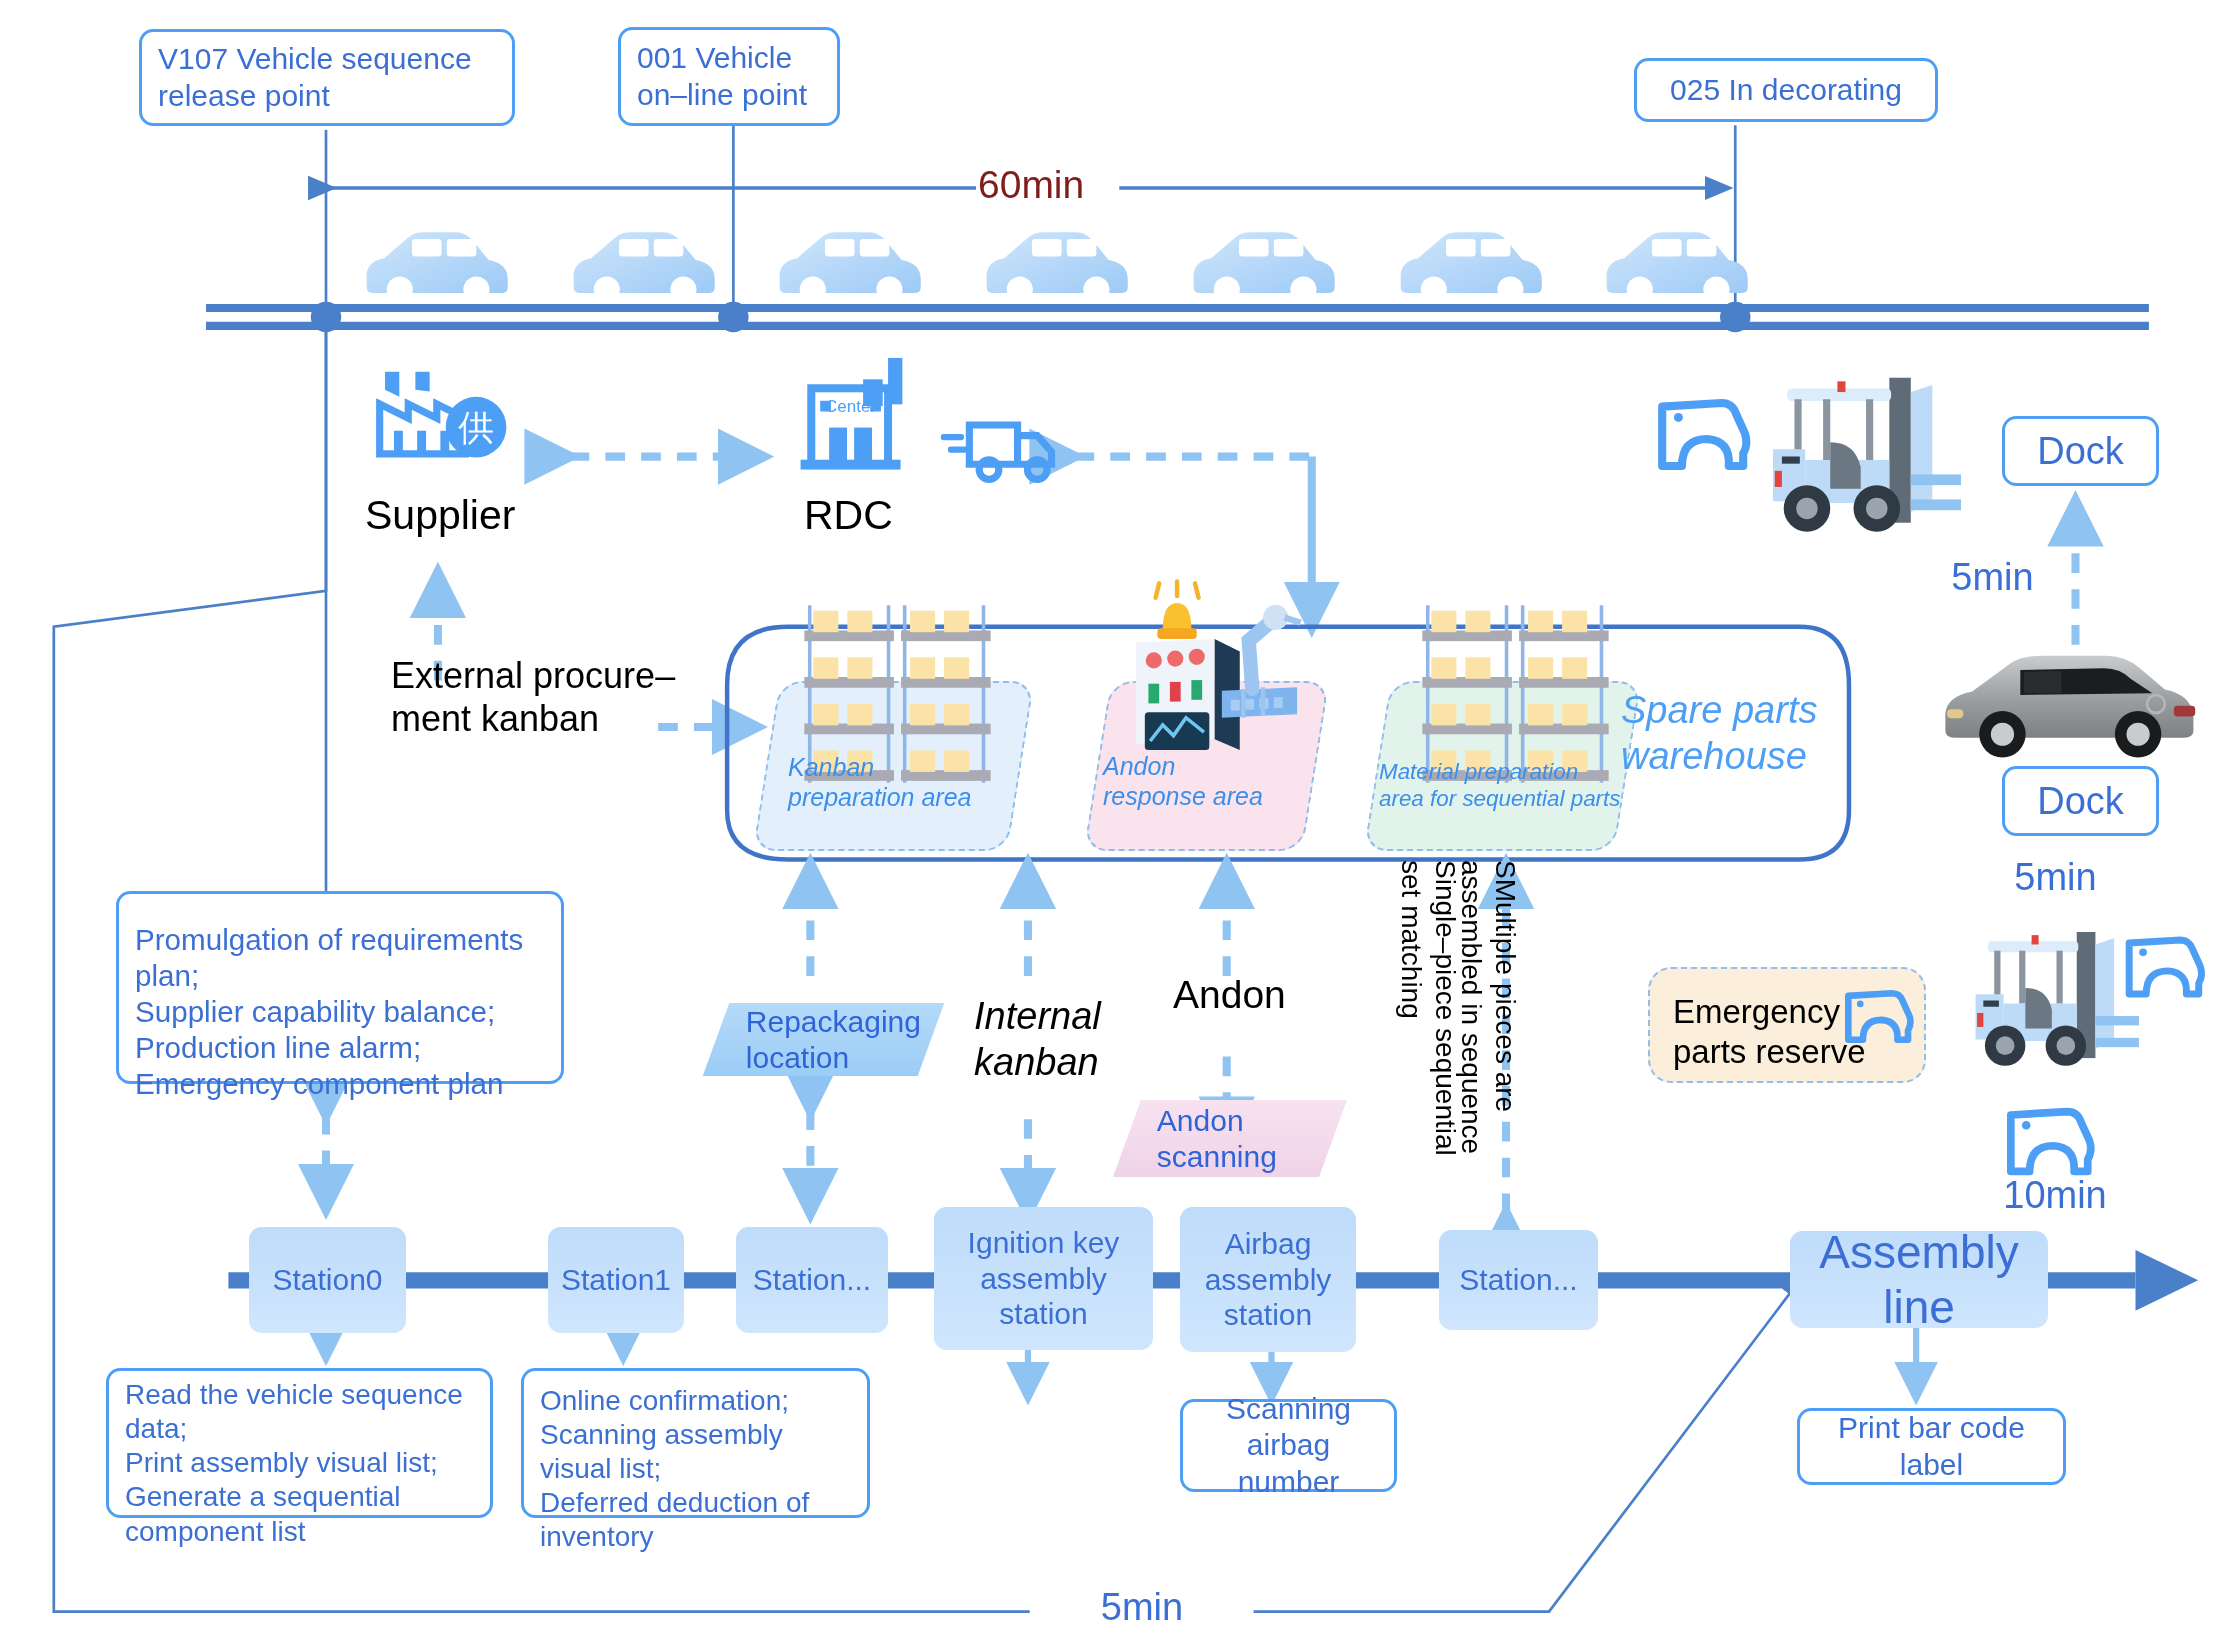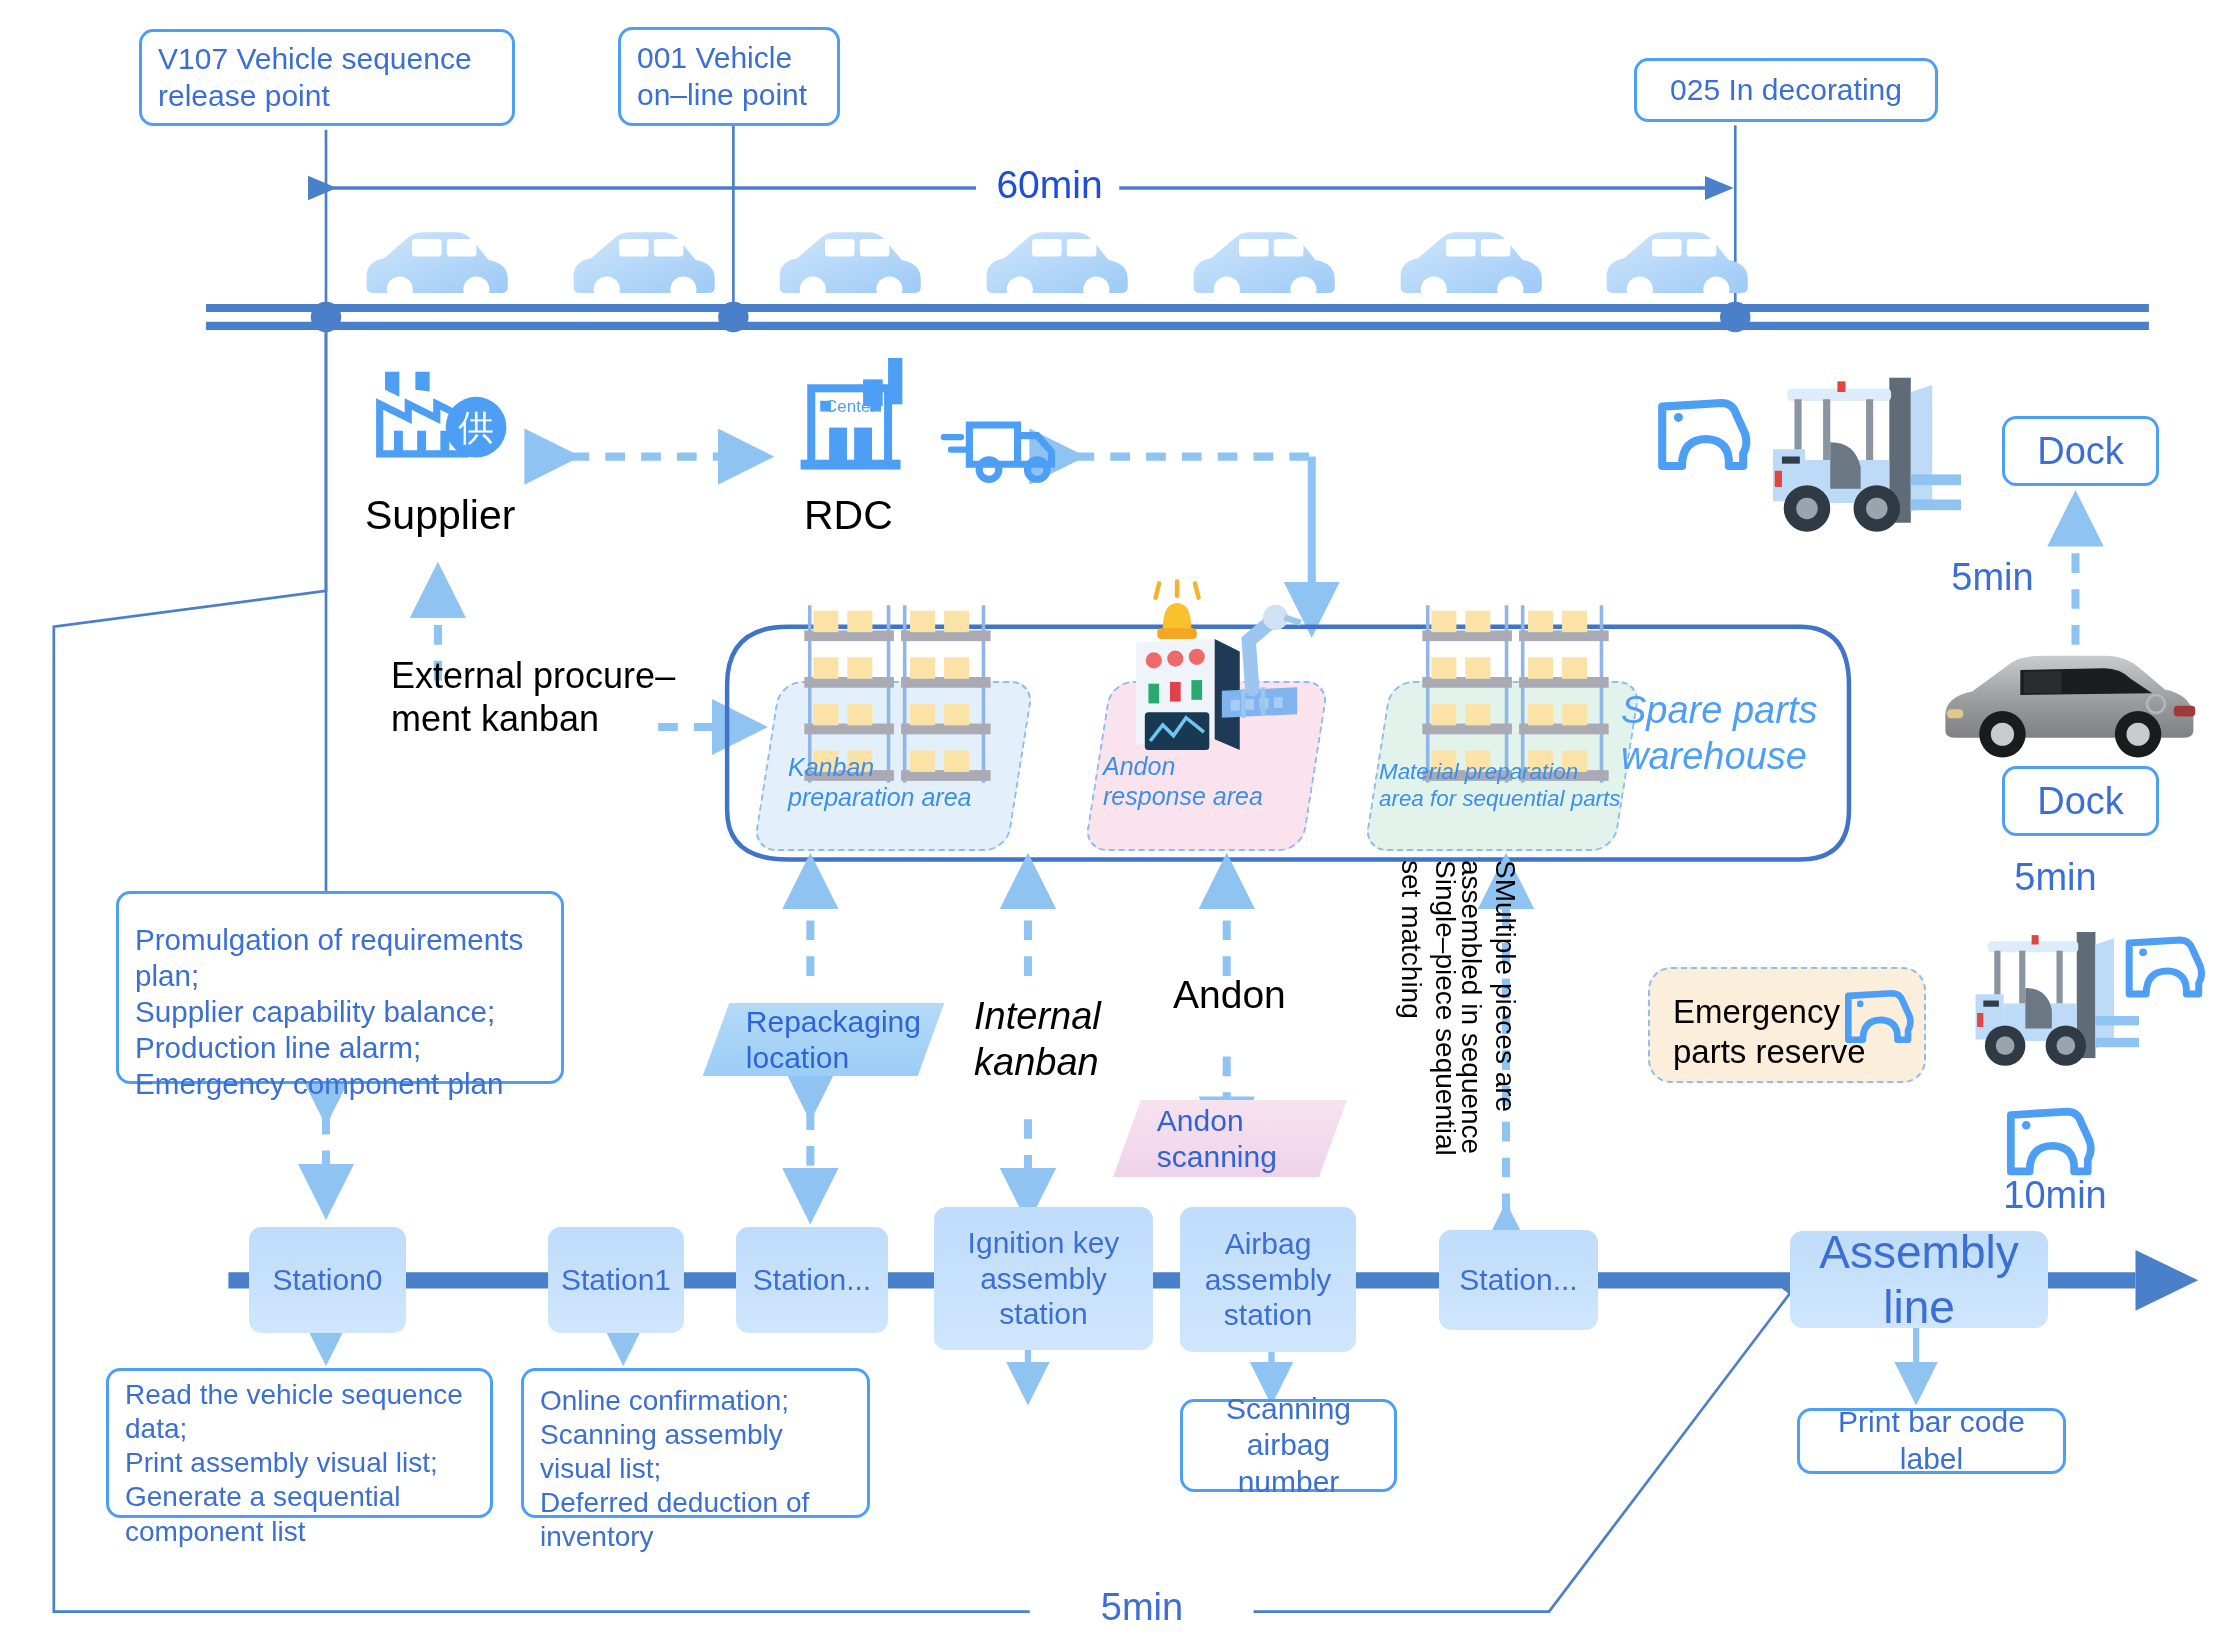--- a/index.html
+++ b/index.html
@@ -177,21 +177,21 @@
   </div>
 
   <div class="abs obox" style="left:139px;top:29px;width:376px;height:97px;">V107 Vehicle sequence
 release point</div>
 
   <div class="abs obox" style="left:618px;top:27px;width:222px;height:99px;">001 Vehicle
 on–line point</div>
 
   <div class="abs obox center" style="left:1634px;top:58px;width:304px;height:64px;">025 In decorating</div>
 
-  <div class="abs" style="left:978px;top:163px;width:143px;text-align:center;color:#1d4ed8;font-size:39px;">60min</div>
+  <div class="abs" style="left:978px;top:163px;width:143px;text-align:left;color:#7f1d1d;font-size:39px;">60min</div>
 
   <div class="abs" style="left:367px;top:354px;width:161px;height:116px;">
     <svg width="161" height="116" viewBox="0 0 180 130">
       <path d="M20,40 L20,20 L36,20 L36,48 Z" fill="#4d9ef5"></path>
       <path d="M54,40 L54,20 L70,20 L70,42 Z" fill="#4d9ef5"></path>
       <path d="M14,56 L46,72 L46,56 L78,72 L78,56 L110,72 L110,112 L14,112 Z" fill="none" stroke="#4d9ef5" stroke-width="8"></path>
       <rect x="30" y="86" width="10" height="26" fill="#4d9ef5"></rect>
       <rect x="56" y="86" width="10" height="26" fill="#4d9ef5"></rect>
       <rect x="82" y="86" width="10" height="26" fill="#4d9ef5"></rect>
       <circle cx="122" cy="82" r="34" fill="#4d9ef5"></circle>
@@ -530,18 +530,18 @@
 
   <div class="abs obox" style="left:521px;top:1368px;width:349px;height:150px;font-size:28px;
               align-items:flex-start;padding-top:12.5px;">Online confirmation;
 Scanning assembly visual list;
 Deferred deduction of inventory</div>
 
 
   <div class="abs obox center" style="left:1180px;top:1399px;width:217px;height:93px;font-size:30px;">Scanning
 airbag number</div>
 
-  <div class="abs obox center" style="left:1797px;top:1408px;width:269px;height:66px;font-size:30px;">Print bar code label</div>
+  <div class="abs obox center" style="left:1797px;top:1408px;width:269px;height:77px;font-size:30px;">Print bar code label</div>
 
   <div class="abs bluetxt" style="left:1030px;top:1585px;width:224px;text-align:center;font-size:38px;">5min</div>
 
 </div>
 
 
 </body></html>

